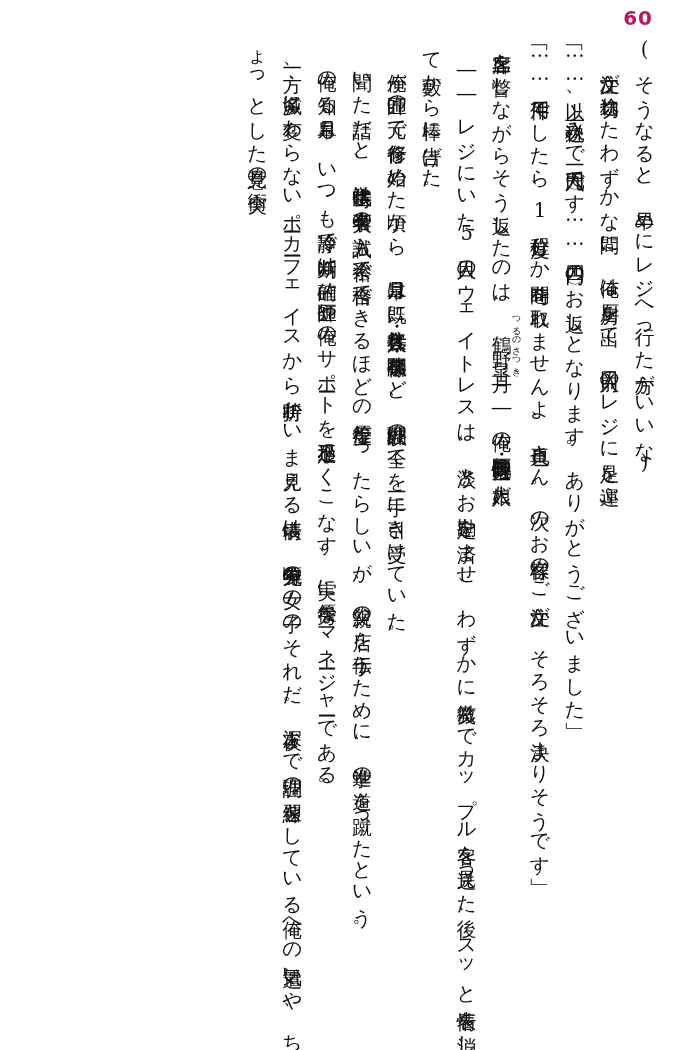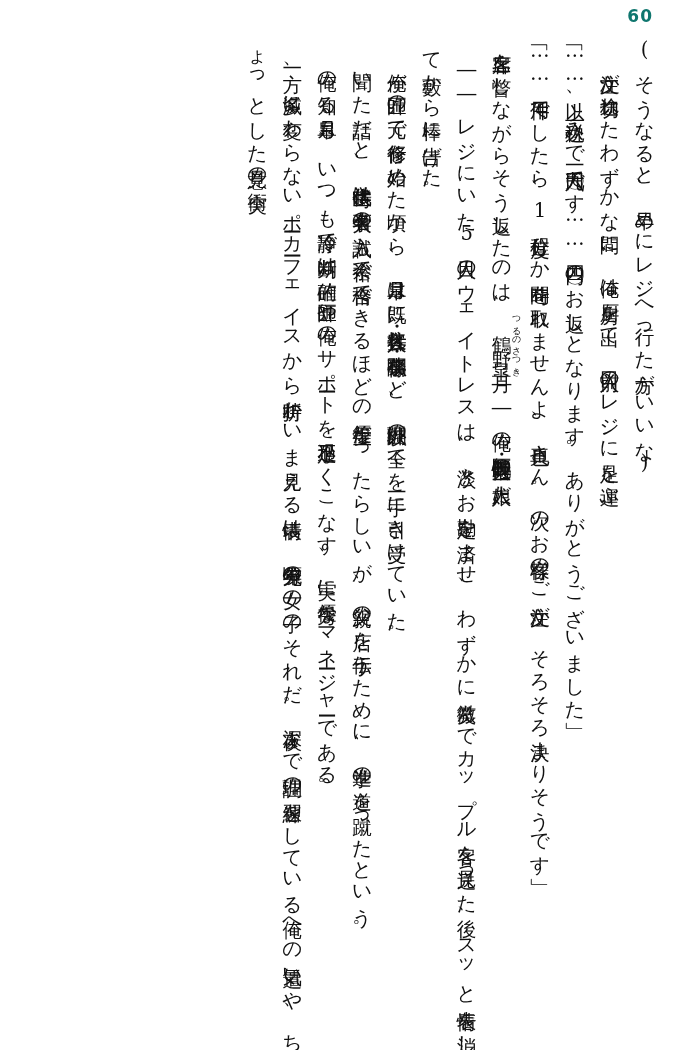--- a/index.html
+++ b/index.html
@@ -13,25 +13,25 @@
     height: 1050px;
     background: #ffffff;
     overflow: hidden;
     font-family: "DejaVu Serif", "Liberation Serif", serif;
     color: #111111;
   }
   .page-number {
     position: absolute;
     top: 6px;
     right: 26px;
-    font-size: 17px;
+    font-size: 20px;
     font-weight: bold;
     letter-spacing: 1px;
     font-family: "DejaVu Sans", "Liberation Sans", sans-serif;
-    color: #0f766e;
+    color: #be185d;
   }
   .body-text {
     position: absolute;
     top: 38px;
     right: 18px;
     left: 16px;
     bottom: 6px;
     writing-mode: vertical-rl;
     -webkit-writing-mode: vertical-rl;
     text-orientation: upright;

